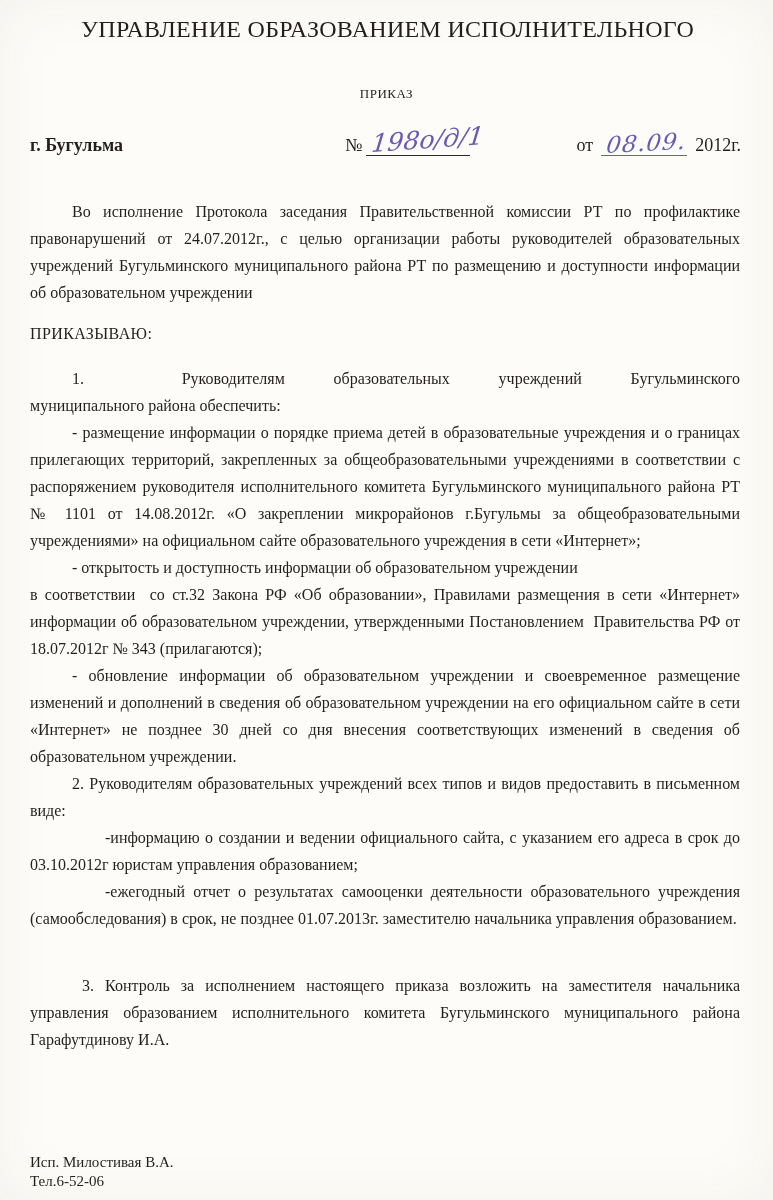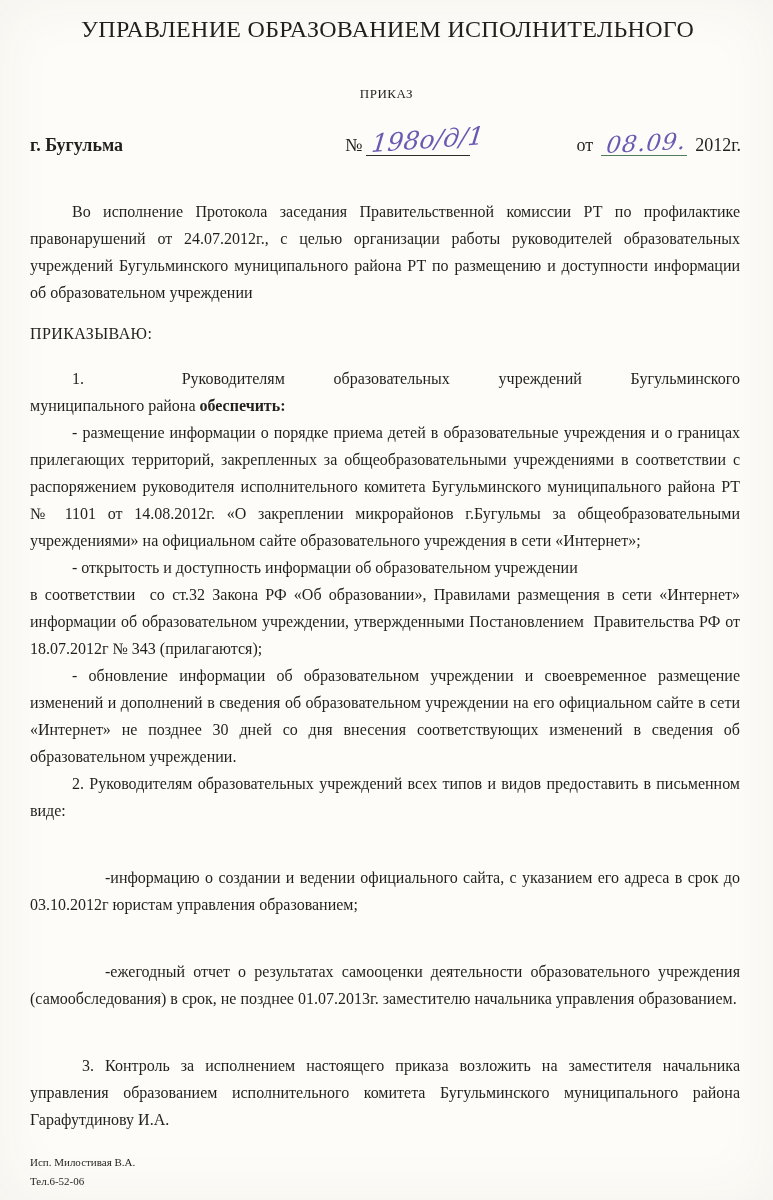--- a/index.html
+++ b/index.html
@@ -30,28 +30,28 @@
   .hand{
     font-family:"DejaVu Serif",serif; font-style:italic; white-space:nowrap;
     color:var(--hand-ink); display:inline-block; position:absolute; bottom:-3px; left:4px;
   }
   .num-hand{font-size:25px; transform:skewX(-10deg) rotate(-4deg); transform-origin:left bottom;}
   .date-hand{font-size:23px; letter-spacing:1px; transform:skewX(-10deg) rotate(-3deg); transform-origin:left bottom;}
   
   .body{margin:42px 33px 0 30px; font-size:16px; line-height:27px;}
   .body p{text-align:justify;}
   .ind-a{text-indent:42px;}
-  .ind-b{text-indent:75px;margin-top:40px;}
+  .ind-b{text-indent:75px;}
   .ind-c{text-indent:52px;margin-top:40px;}
   .order-word{text-align:center; margin:14px 0 18px; letter-spacing:.4px;}
   .just-all{text-align:justify; text-align-last:justify;}
   .prewrap{white-space:pre-wrap;}
-  .bold{font-weight:700;}
+  .bold{font-weight:400;}
   
-  .footer{position:absolute; left:30px; top:1153px; font-size:11px; line-height:19px;}
+  .footer{position:absolute; left:30px; top:1153px; font-size:15px; line-height:19px;}
 </style>
 </head>
 <body>
 
 <div class="page">
 
   <div class="letterhead">
     <div>УПРАВЛЕНИЕ ОБРАЗОВАНИЕМ ИСПОЛНИТЕЛЬНОГО</div>
   </div>
 

